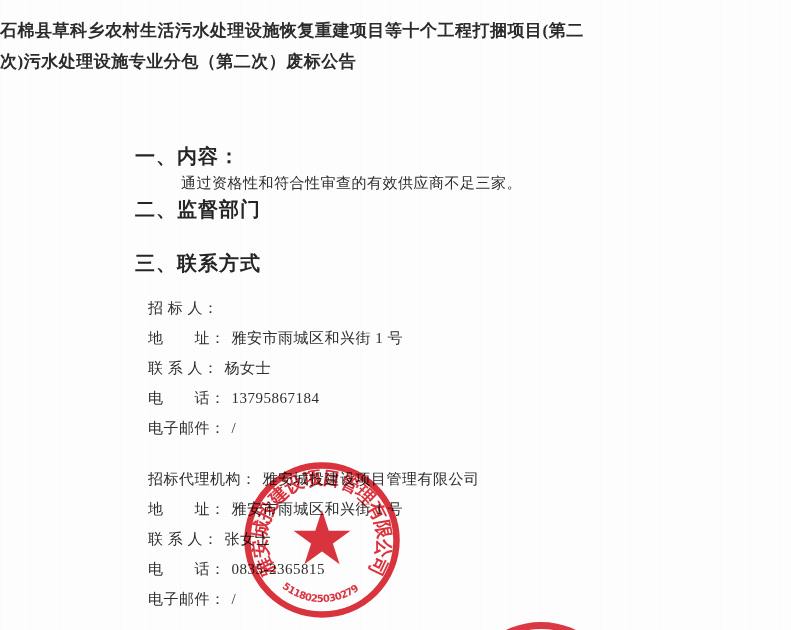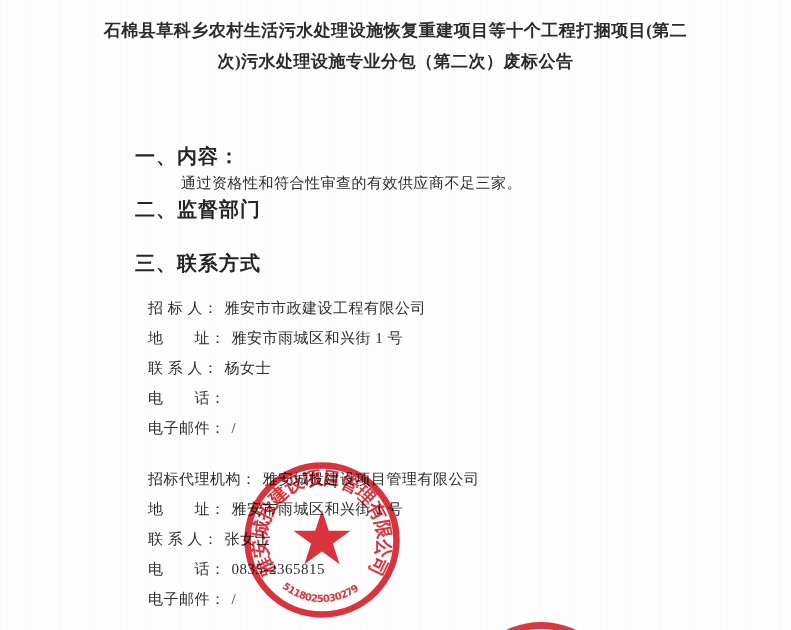--- a/index.html
+++ b/index.html
@@ -8,21 +8,21 @@
     width:791px;height:630px;
     margin:0 auto;
     background:#fdfdfd;
     background-image:repeating-linear-gradient(90deg, rgba(0,0,0,0.012) 0 1px, transparent 1px 30px);
     overflow:hidden;
     font-family:"Liberation Serif","DejaVu Serif",serif;
     color:#2e2e2e;
   }
   .title-block{
     position:absolute;top:15px;left:0;width:100%;
-    text-align:center;font-weight:bold;font-size:17px;
+    text-align:left;font-weight:bold;font-size:17px;
     line-height:31px;letter-spacing:0.5px;color:#2b2b2b;
   }
   .heading{
     position:absolute;left:135px;
     font-size:20px;font-weight:bold;letter-spacing:1px;color:#252525;font-family:Liberation Mono, monospace;
   }
   .body-line{
     position:absolute;left:153px;
     font-size:15px;letter-spacing:0.5px;
   }
@@ -67,32 +67,32 @@
   <div class="heading h-content">一、内容：</div>
   <div class="body-line b-content">通过资格性和符合性审查的有效供应商不足三家。</div>
 
   <div class="heading h-supervision">二、监督部门</div>
 
   <div class="heading h-contact">三、联系方式</div>
 
   <div class="contact-block tenderer">
     <div class="contact-row">
       <span class="lbl">招 标 人：</span>
-      <span class="val">雅安市市政建设工程有限公司</span>
     </div>
     <div class="contact-row">
       <span class="lbl">地　　址：</span>
       <span class="val">雅安市雨城区和兴街 1 号</span>
     </div>
     <div class="contact-row">
       <span class="lbl">联 系 人：</span>
       <span class="val">杨女士</span>
     </div>
     <div class="contact-row">
       <span class="lbl">电　　话：</span>
+      <span class="val">13795867184</span>
     </div>
     <div class="contact-row">
       <span class="lbl">电子邮件：</span>
       <span class="val">/</span>
     </div>
   </div>
 
   <div class="contact-block agency">
     <div class="contact-row">
       <span class="lbl">招标代理机构：</span>

